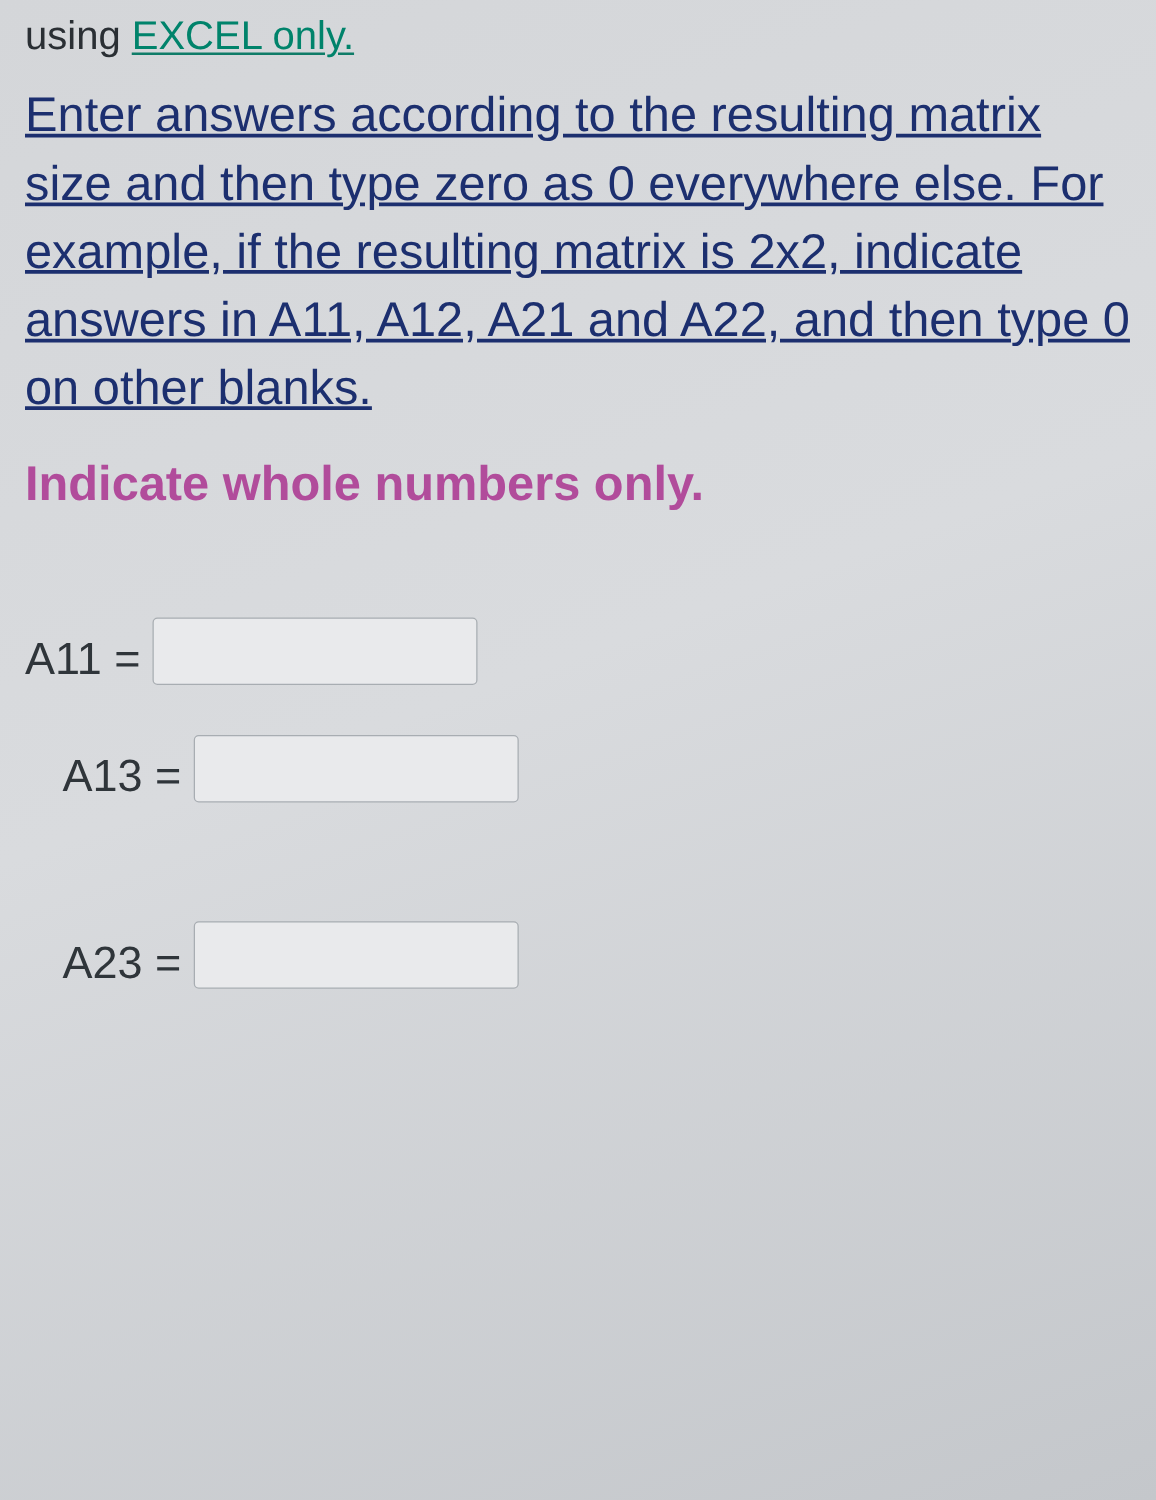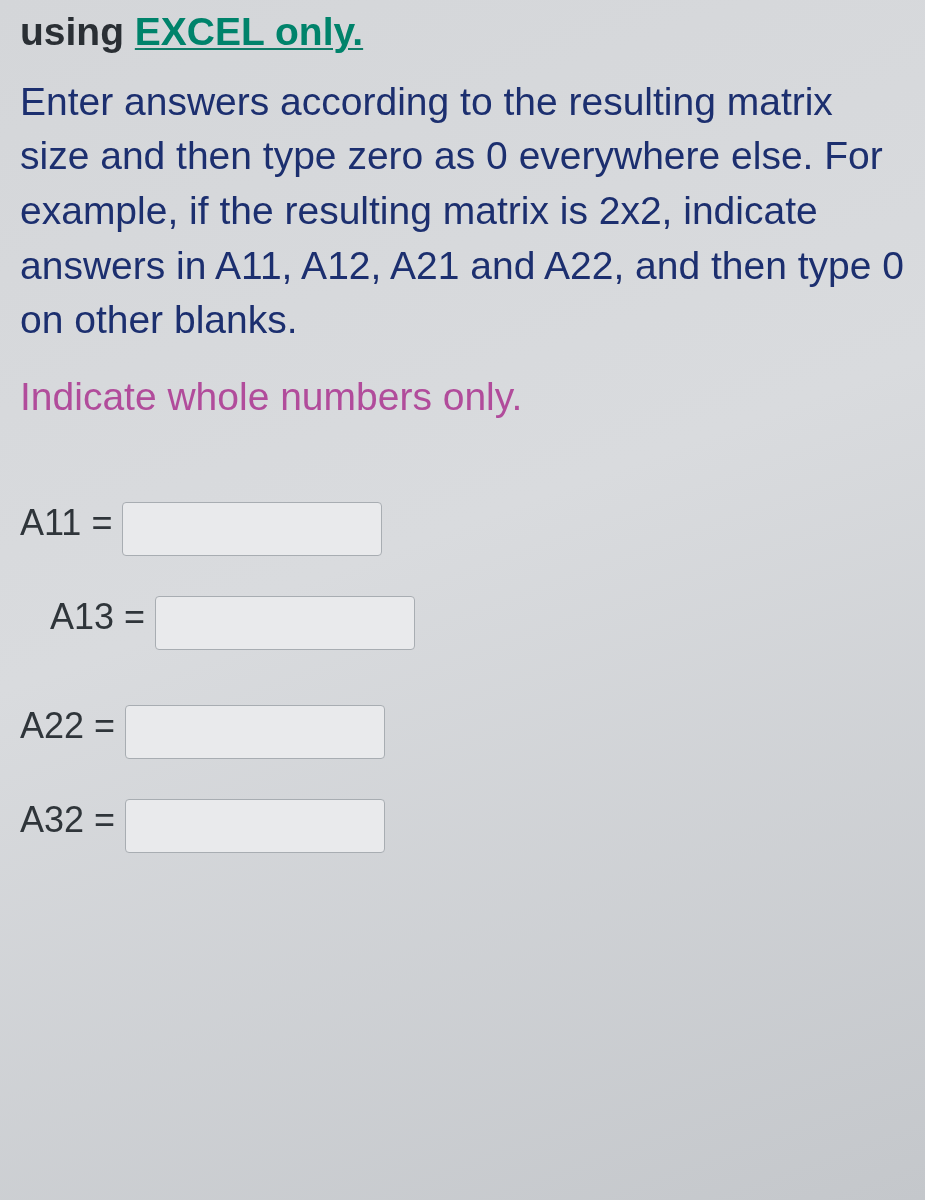--- a/index.html
+++ b/index.html
@@ -17,44 +17,45 @@
   .sheet {
     position: absolute;
     top: 0;
     left: 0;
     right: 0;
     bottom: 0;
     padding: 8px 20px 0 20px;
     box-sizing: border-box;
   }
   .line1 {
-    font-size: 39px;
+    font-size: 32px;
     color: #2a2f34;
-    font-weight: 700;
+    font-weight: 400;
     margin: 0 0 18px 0;
     line-height: 1.25;
   }
   .excelonly {
     color: #00836b;
     text-decoration: underline;
     text-decoration-color: #0f7c68;
     text-decoration-thickness: 2px;
     text-underline-offset: 3px;
   }
   .instructions {
     font-size: 39px;
     color: #1c2f6f;
     font-weight: 400;
     line-height: 1.4;
     margin: 0 0 24px 0;
+    text-decoration: underline;
   }
   .whole {
     font-size: 39px;
     color: #b14c9b;
-    font-weight: 400;
+    font-weight: 700;
     margin: 0 0 80px 0;
     line-height: 1.3;
   }
   .form-area {
     padding-left: 0;
   }
   .pair-row {
     display: flex;
     flex-direction: row;
     align-items: center;
@@ -64,21 +65,21 @@
     display: flex;
     flex-direction: row;
     align-items: center;
     margin-bottom: 55px;
   }
   .solo-row.last {
     margin-bottom: 0;
   }
   .ent {
     display: flex;
-    align-items: flex-start;
+    align-items: flex-end;
   }
   .ent.left {
     margin-right: 60px;
     margin-left: 0;
   }
   .ent.leftindent {
     margin-left: 30px;
   }
   .ent.right {
     margin-left: 0;
@@ -127,29 +128,27 @@
     </div>
 
     <div class="solo-row">
       <div class="ent leftindent">
         <span class="lbl">A13 =</span>
         <input type="text" class="box w-wide" value="" style="">
       </div>
     </div>
 
     <div class="pair-row">
-      <div class="ent right">
-        <span class="lbl">A22 =</span>
-        <input type="text" class="box w-right" value="" style="">
+    </div>
+
+    <div class="solo-row">
+      <div class="ent leftindent">
+        <span class="lbl">A23 =</span>
+        <input type="text" class="box w-wide" value="" style="">
       </div>
     </div>
 
-
     <div class="pair-row">
-      <div class="ent right">
-        <span class="lbl">A32 =</span>
-        <input type="text" class="box w-right" value="" style="">
-      </div>
     </div>
 
 
   </div>
 </div>
 
 </body></html>

